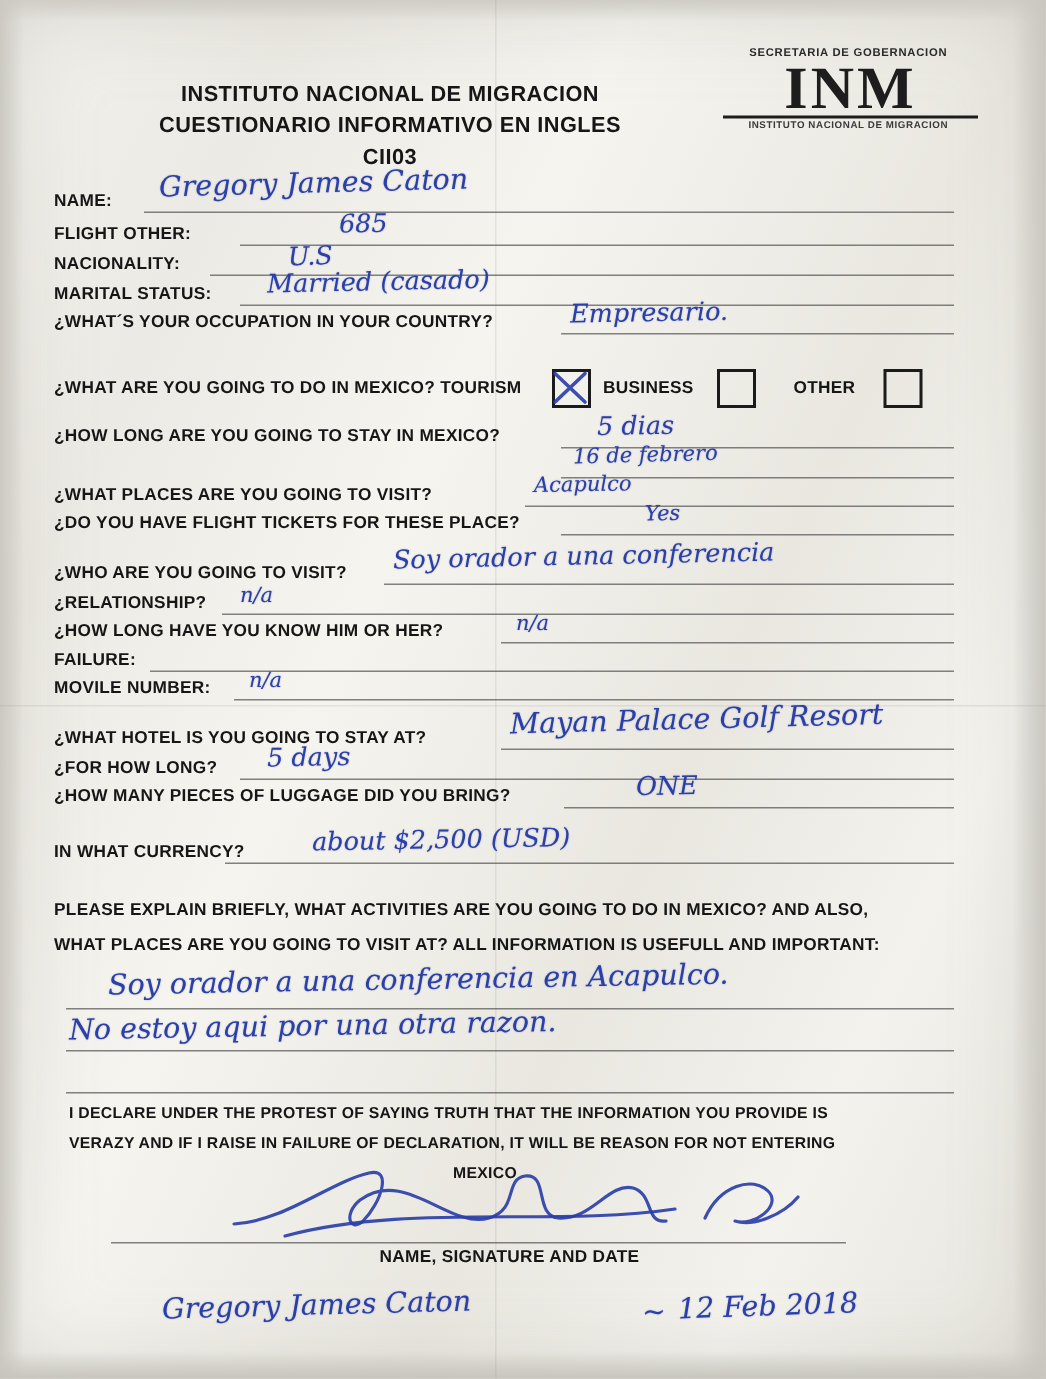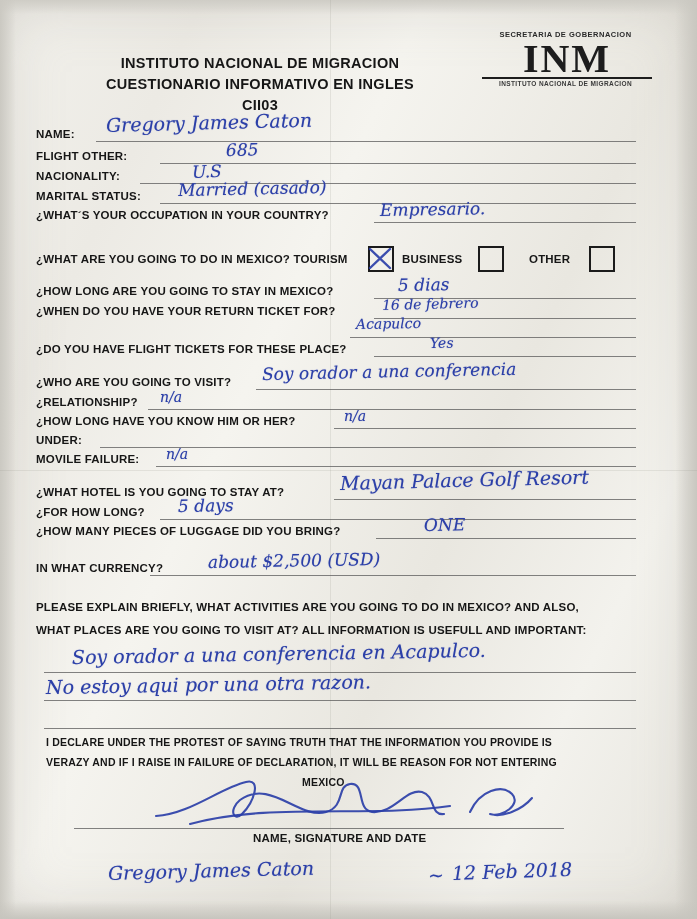--- a/index.html
+++ b/index.html
@@ -139,48 +139,48 @@
   </svg>
   <div class="p" style="left:402px;top:253px;">BUSINESS</div>
   <div class="box" style="left:478px;top:246px;width:22px;height:22px;"></div>
   <div class="p" style="left:529px;top:253px;">OTHER</div>
   <div class="box" style="left:589px;top:246px;width:22px;height:22px;"></div>
 
   <div class="p" style="left:36px;top:285px;">¿HOW LONG ARE YOU GOING TO STAY IN MEXICO?</div>
   <div class="line" style="left:374px;top:298px;width:262px;"></div>
   <div class="hw" style="left:398px;top:275px;transform:rotate(-1deg);">5 dias</div>
 
-  <div class="p" style="left:36px;top:305px;">¿WHEN DO YOU HAVE YOUR RETURN TICKET FOR?</div>
   <div class="line" style="left:374px;top:318px;width:262px;"></div>
   <div class="hw sm" style="left:382px;top:297px;transform:rotate(-1.5deg);">16 de febrero</div>
 
+  <div class="p" style="left:36px;top:324px;">¿WHAT PLACES ARE YOU GOING TO VISIT?</div>
   <div class="line" style="left:350px;top:337px;width:286px;"></div>
   <div class="hw sm" style="left:356px;top:316px;transform:rotate(-1deg);">Acapulco</div>
 
   <div class="p" style="left:36px;top:343px;">¿DO YOU HAVE FLIGHT TICKETS FOR THESE PLACE?</div>
   <div class="line" style="left:374px;top:356px;width:262px;"></div>
   <div class="hw sm" style="left:430px;top:335px;transform:rotate(-1deg);">Yes</div>
 
   <div class="p" style="left:36px;top:376px;">¿WHO ARE YOU GOING TO VISIT?</div>
   <div class="line" style="left:256px;top:389px;width:380px;"></div>
   <div class="hw" style="left:262px;top:364px;transform:rotate(-1.2deg);">Soy orador a una conferencia</div>
 
   <div class="p" style="left:36px;top:396px;">¿RELATIONSHIP?</div>
   <div class="line" style="left:148px;top:409px;width:488px;"></div>
   <div class="hw sm" style="left:160px;top:389px;">n/a</div>
 
   <div class="p" style="left:36px;top:415px;">¿HOW LONG HAVE YOU KNOW HIM OR HER?</div>
   <div class="line" style="left:334px;top:428px;width:302px;"></div>
   <div class="hw sm" style="left:344px;top:408px;">n/a</div>
 
-  <div class="p" style="left:36px;top:434px;">UNDER:</div>
+  <div class="p" style="left:36px;top:434px;">FAILURE:</div>
   <div class="line" style="left:100px;top:447px;width:536px;"></div>
   <div class="hw sm" style="left:110px;top:427px;"></div>
 
-  <div class="p" style="left:36px;top:453px;">MOVILE FAILURE:</div>
+  <div class="p" style="left:36px;top:453px;">MOVILE NUMBER:</div>
   <div class="line" style="left:156px;top:466px;width:480px;"></div>
   <div class="hw sm" style="left:166px;top:446px;">n/a</div>
 
   <div class="p" style="left:36px;top:486px;">¿WHAT HOTEL IS YOU GOING TO STAY AT?</div>
   <div class="line" style="left:334px;top:499px;width:302px;"></div>
   <div class="hw lg" style="left:340px;top:472px;transform:rotate(-1.5deg);">Mayan Palace Golf Resort</div>
 
   <div class="p" style="left:36px;top:506px;">¿FOR HOW LONG?</div>
   <div class="line" style="left:160px;top:519px;width:476px;"></div>
   <div class="hw" style="left:178px;top:496px;transform:rotate(-1deg);">5 days</div>

